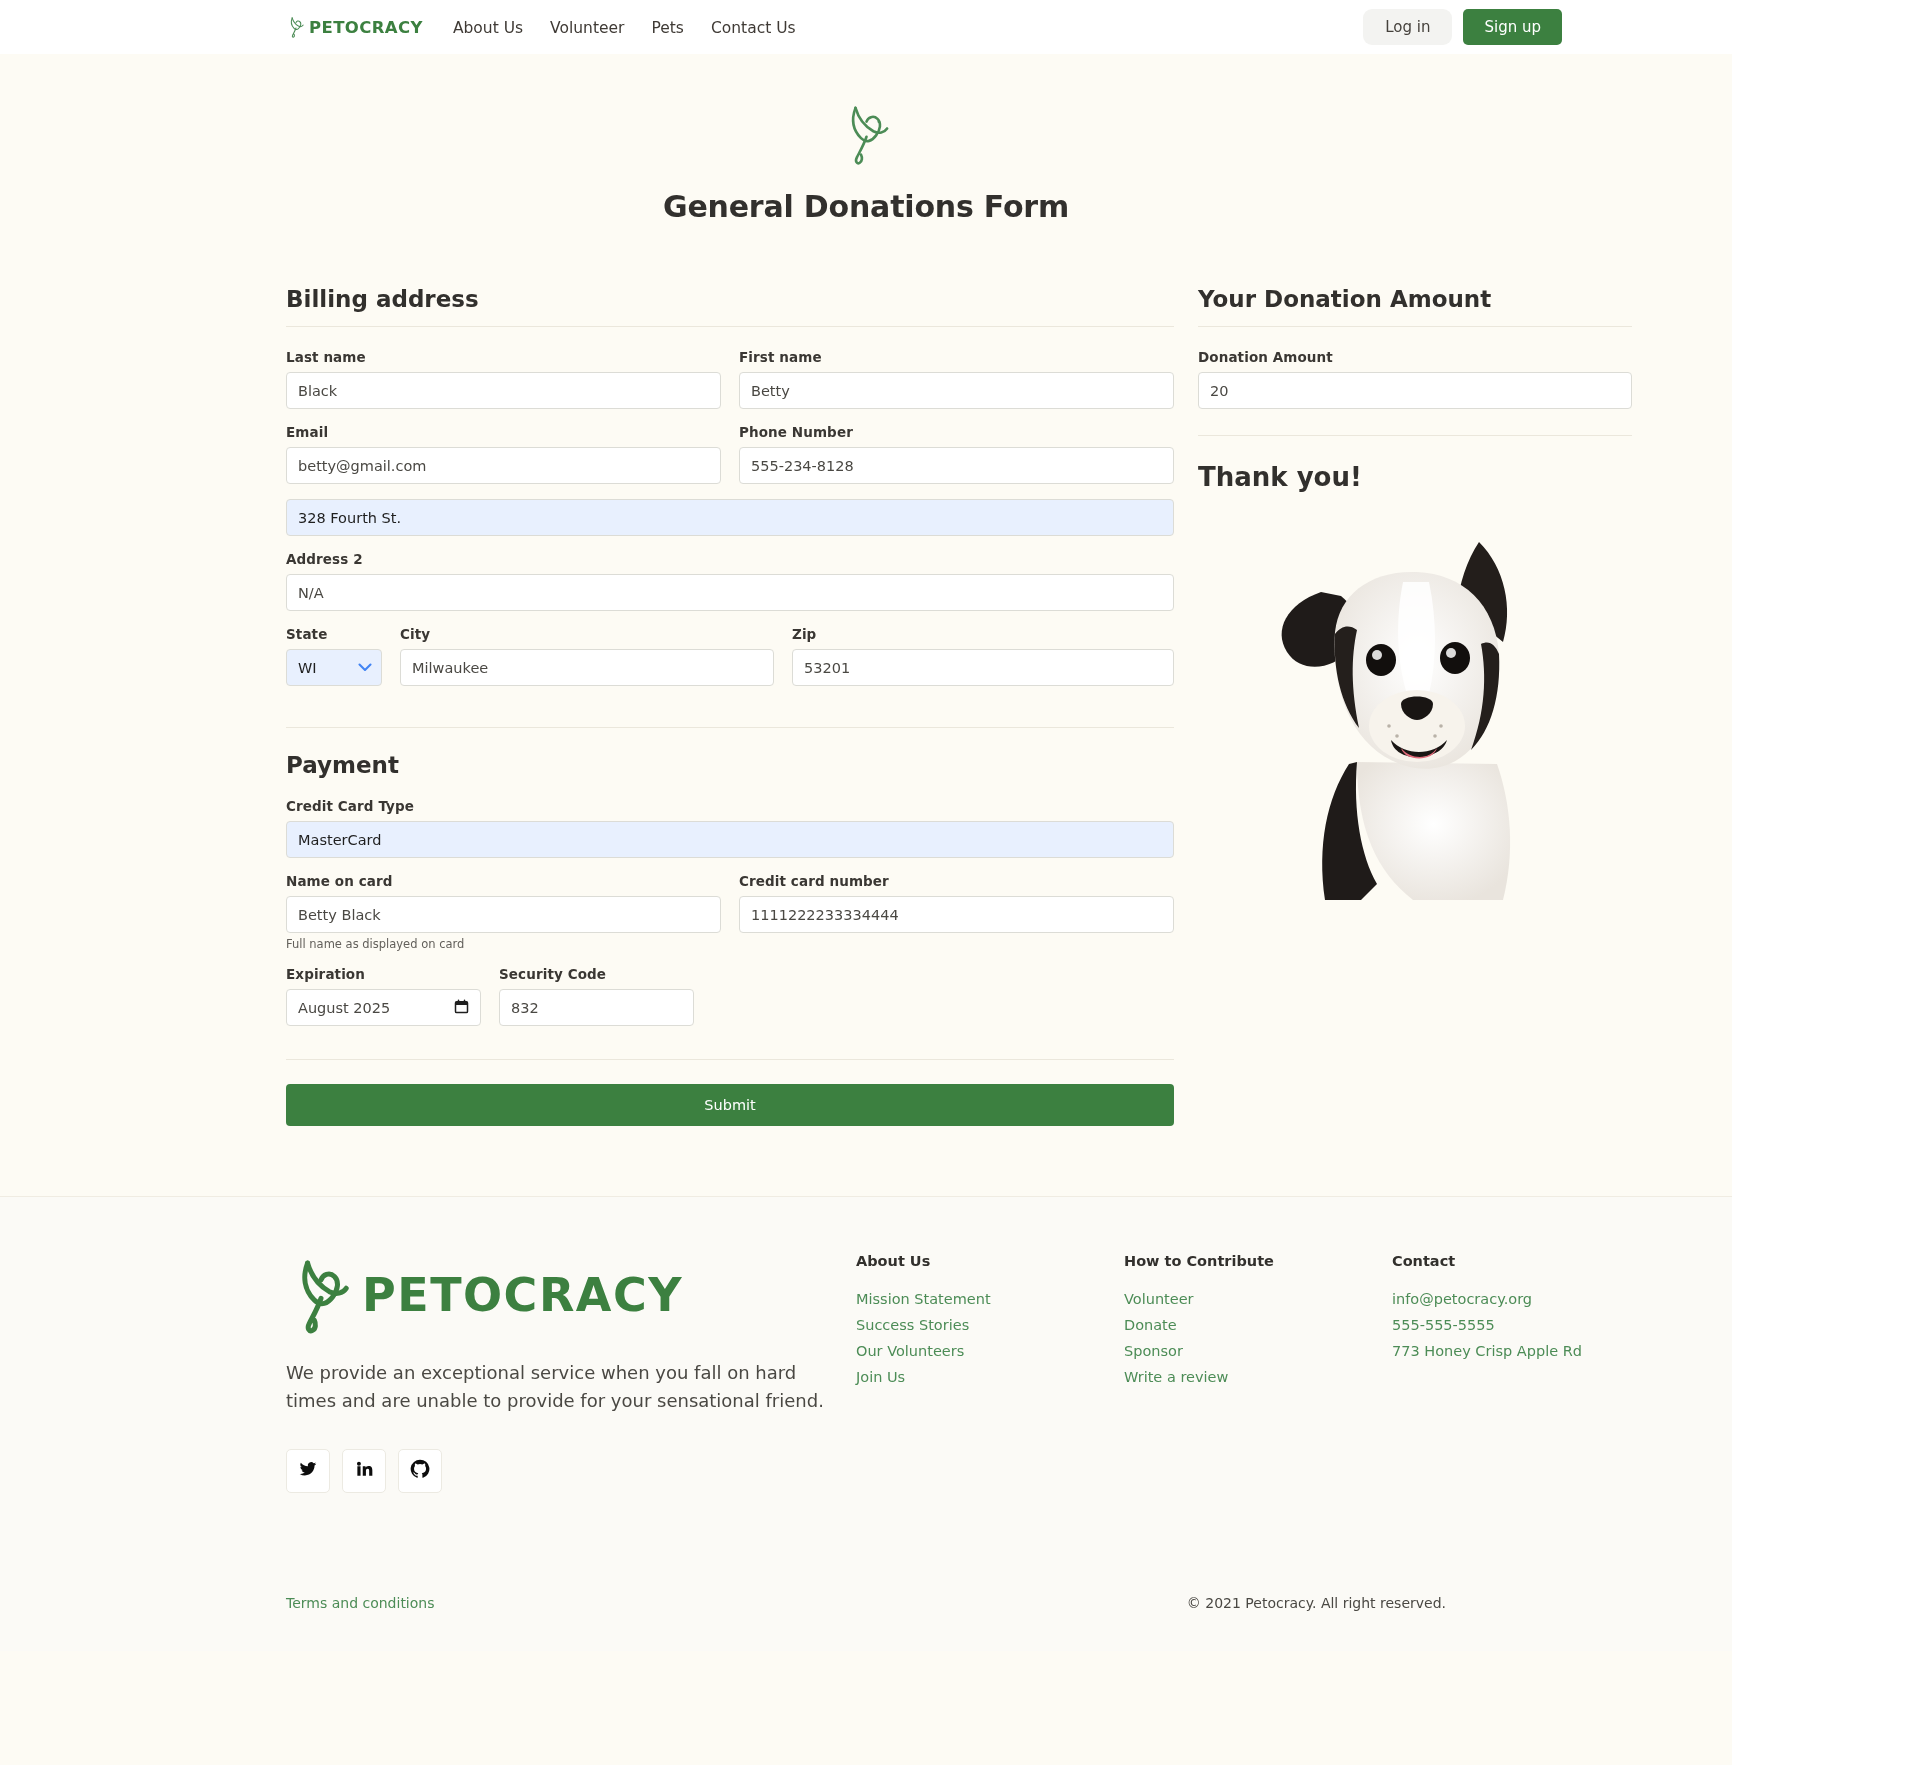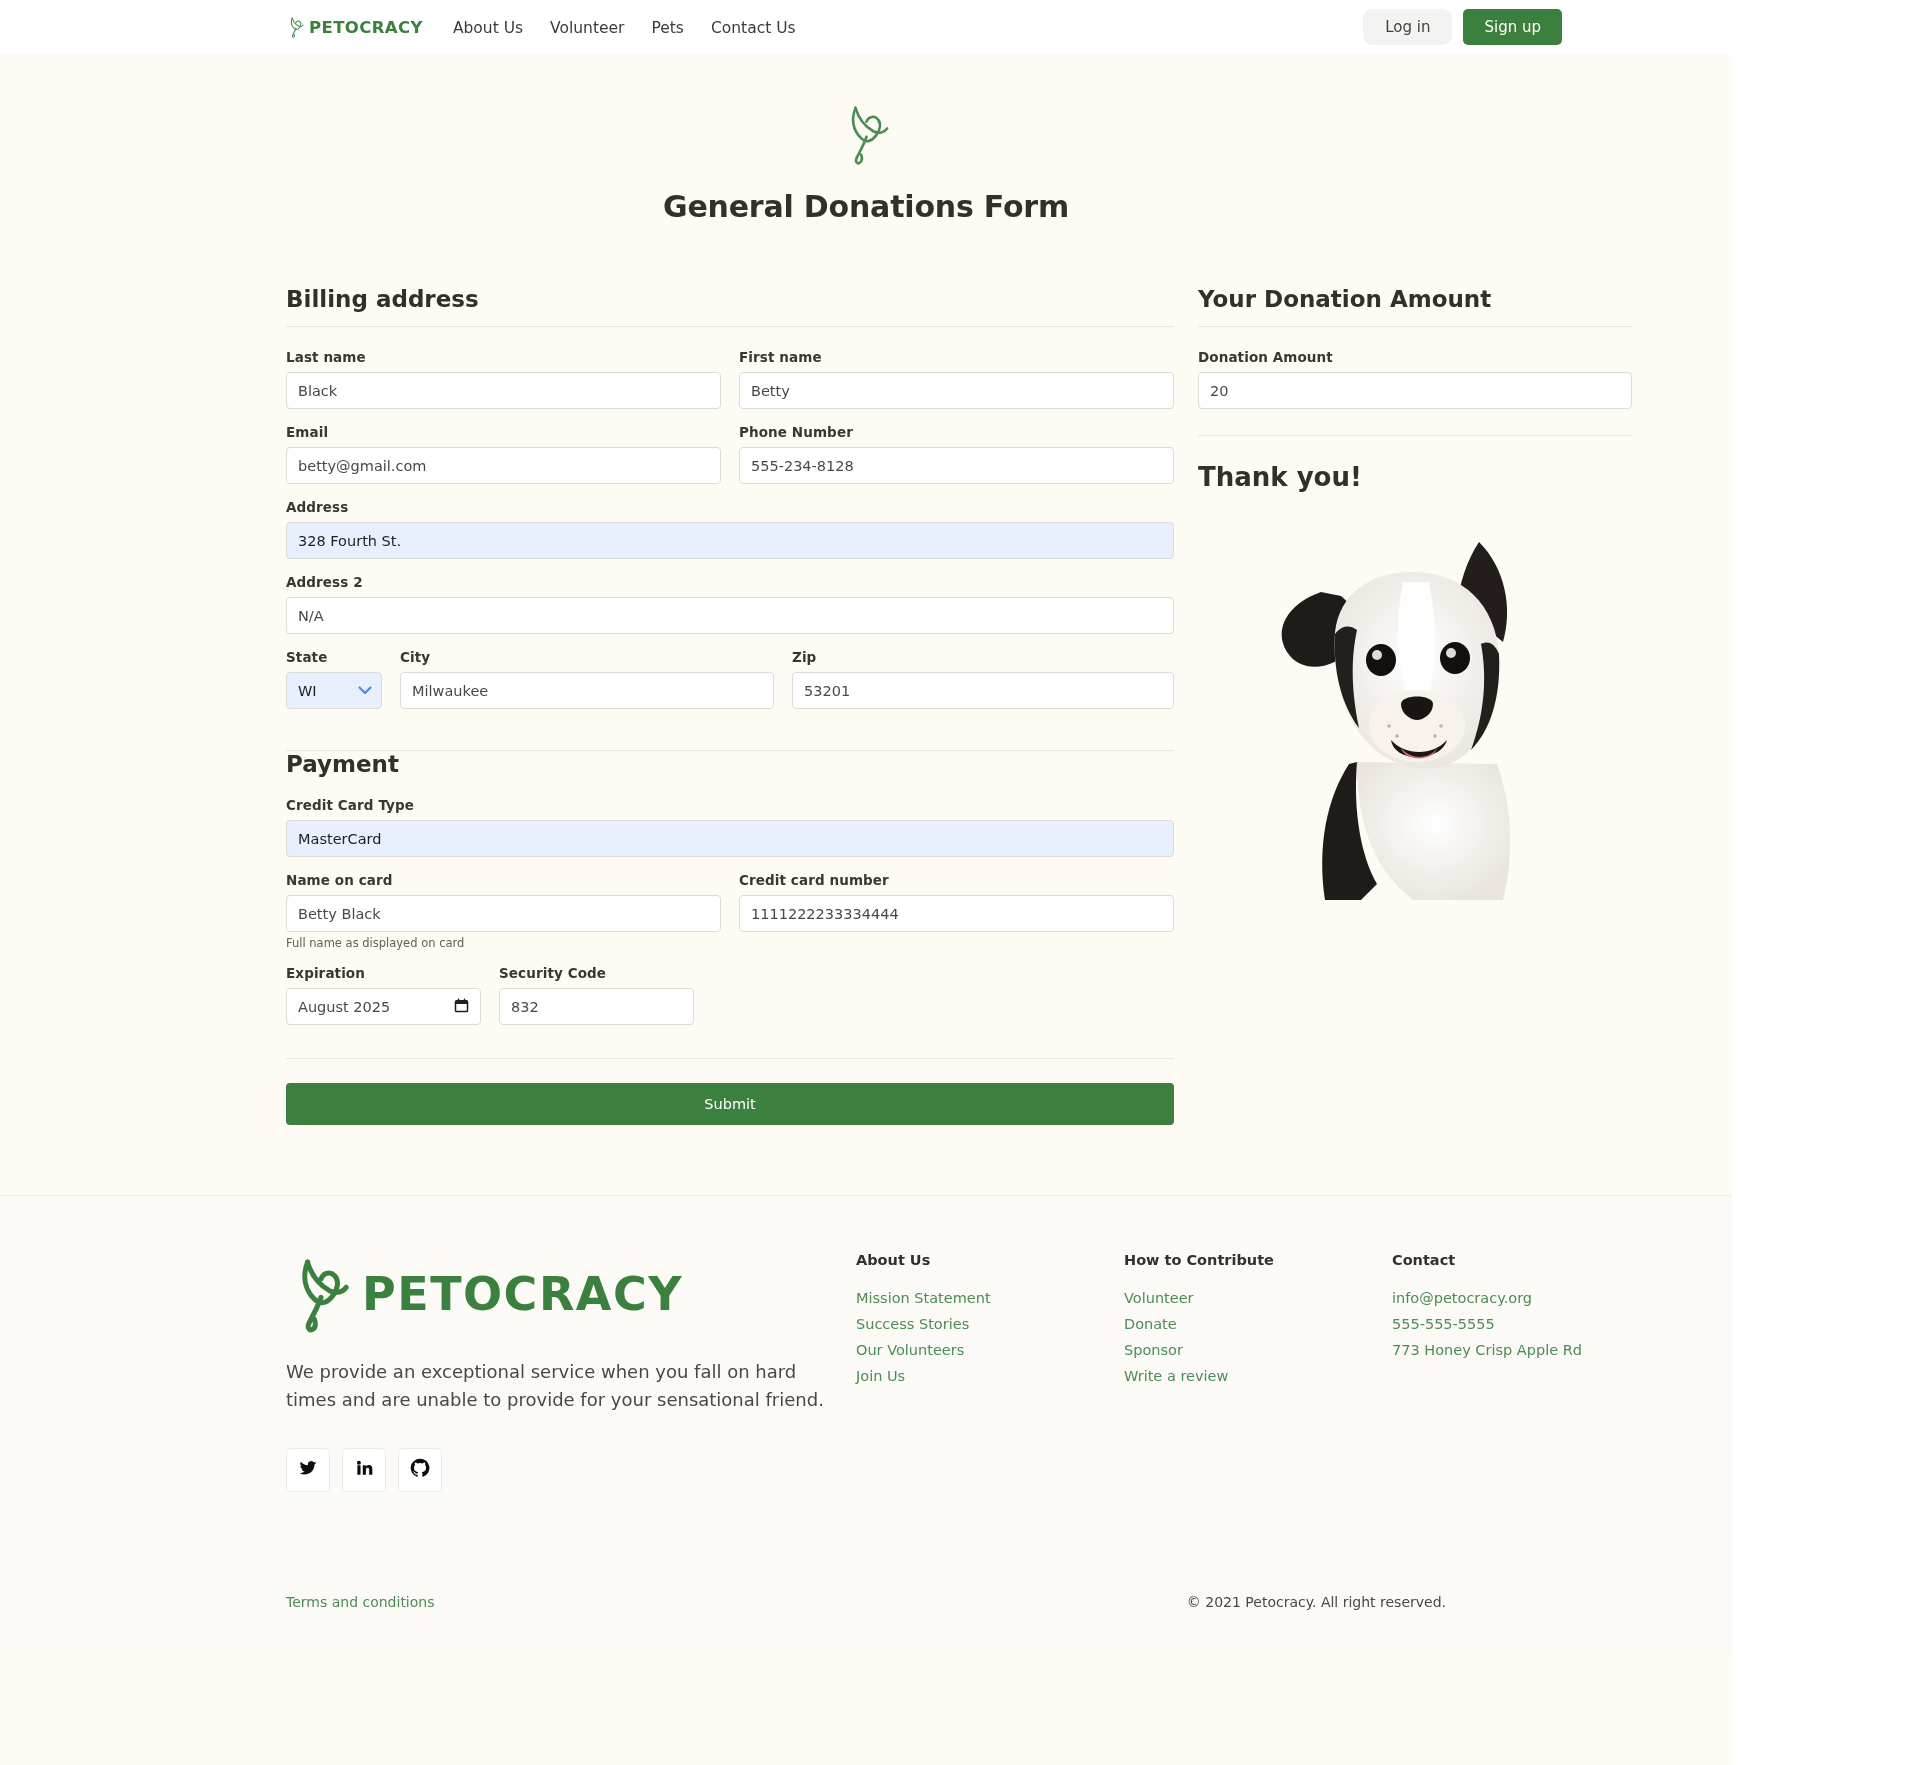--- a/index.html
+++ b/index.html
@@ -179,20 +179,21 @@
     color: #ffffff;
     font-size: 14.5px;
     padding: 13px 0;
     border-radius: 4px;
     font-family: inherit;
     margin-top: 22px;
     cursor: pointer;
   }
   .divider-top {
     border-top: 1px solid #ebe7dc;
+    padding-top: 24px;
     margin-top: 24px;
   }
   .pay-head { margin-top: 26px; }
 
   .dog-wrap {
     width: 100%;
     height: 400px;
     display: flex;
     align-items: flex-end;
     justify-content: center;
@@ -336,21 +337,20 @@
           <label class="fl">Email</label>
           <div class="fld">betty@gmail.com</div>
         </div>
         <div class="fg f1">
           <label class="fl">Phone Number</label>
           <div class="fld">555-234-8128</div>
         </div>
       </div>
 
       <div class="fg">
-        <label class="fl">Address</label>
         <div class="fld autofill">328 Fourth St.</div>
       </div>
 
       <div class="fg">
         <label class="fl">Address 2</label>
         <div class="fld">N/A</div>
       </div>
 
       <div class="row">
         <div class="fg" style="flex:0 0 96px;">

